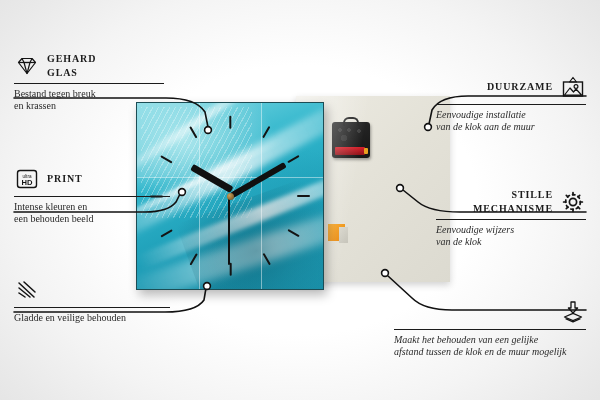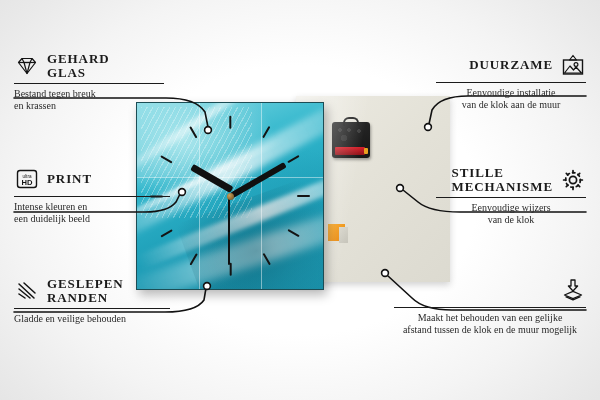--- a/index.html
+++ b/index.html
@@ -94,32 +94,32 @@
   #reflect .pane{position:absolute;background:rgba(255,255,255,.12);}
   
   .marker{position:absolute;background:#141414;border-radius:1px;}
   
   .hand{position:absolute;left:93px;top:93px;transform-origin:0 0;background:#101010;border-radius:2px;}
   #hubcap{position:absolute;left:93px;top:93px;width:7px;height:7px;margin:-3.5px 0 0 -3.5px;border-radius:50%;
     background:radial-gradient(circle at 35% 35%,#c9a05a,#6b4a18);}
   
   .callout{position:absolute;}
   .head{display:flex;align-items:center;gap:7px;}
-  .head.right{justify-content:flex-end;}
+  .head.right{justify-content:flex-end;margin-top:22px;}
   .ttl{
     font-family:"Liberation Serif", serif;
-    font-weight:bold;font-size:13px;letter-spacing:.9px;
+    font-weight:bold;font-size:10px;letter-spacing:.9px;
     color:#1b1b1b;line-height:13.5px;text-transform:uppercase;
   }
   .rule{height:1px;background:#1b1b1b;margin:4px 0 4px 0;}
   .desc{
     font-family:"Liberation Serif", serif;
     font-size:10px;line-height:11.6px;color:#2a2a2a;
   }
-  .desc.right{text-align:center;}
+  .desc.right{text-align:left;font-style:italic;}
   .ico{flex:0 0 auto;width:26px;height:26px;display:block;text-align:right;}
   svg{display:block;overflow:visible;}
   #wires{position:absolute;left:0;top:0;width:600px;height:400px;pointer-events:none;}
 </style>
 </head>
 <body>
 
 <div id="stage">
 
   <div id="product">
@@ -222,39 +222,35 @@
           <text x="13" y="12" text-anchor="middle" font-family="Liberation Sans, sans-serif" font-size="4.6" fill="#141414">ultra</text>
           <text x="13" y="19" text-anchor="middle" font-family="Liberation Sans, sans-serif" font-size="7.6" font-weight="bold" fill="#141414">HD</text>
         </svg>
       </span>
       <span>
         <div class="ttl">PRINT</div>
       </span>
     </div>
     <div class="rule"></div>
     <div class="desc">Intense kleuren en</div>
-    <div class="desc">een duidelijk beeld</div>
+    <div class="desc">een behouden beeld</div>
   </div>
 
   <div class="callout" style="left:14px;top:277px;width:156px;">
     <div class="head">
       <span class="ico">
         <svg viewBox="0 0 26 26" width="26" height="26">
           <g stroke="#141414" stroke-width="1.5" stroke-linecap="round">
             <path d="M5,6 L20,20"></path>
               <path d="M5,11 L16,20"></path>
               <path d="M5,16 L11,20"></path>
             <path d="M10,5 L21,15"></path>
           </g>
         </svg>
       </span>
-      <span>
-        <div class="ttl">GESLEPEN</div>
-        <div class="ttl">RANDEN</div>
-      </span>
     </div>
     <div class="rule"></div>
     <div class="desc">Gladde en veilige behouden</div>
   </div>
 
   <div class="callout" style="left:436px;top:52px;width:150px;">
     <div class="head right">
       <span style="text-align:right;">
         <div class="ttl">DUURZAME</div>
       </span>
@@ -267,21 +263,21 @@
         </svg>
       </span>
     </div>
     <div class="rule"></div>
     <div class="desc right">Eenvoudige installatie</div>
     <div class="desc right">van de klok aan de muur</div>
   </div>
 
   <div class="callout" style="left:436px;top:166px;width:150px;">
     <div class="head right">
-      <span style="">
+      <span style="text-align:right;">
         <div class="ttl">STILLE</div>
         <div class="ttl">MECHANISME</div>
       </span>
       <span class="ico">
         <svg viewBox="0 0 26 26" width="26" height="26">
           <g fill="none" stroke="#141414" stroke-width="1.7" stroke-linecap="round">
             <circle cx="13" cy="13" r="3.6"></circle>
             <path d="M13,3.6 v2.4 M13,20 v2.4 M3.6,13 h2.4 M20,13 h2.4
                      M6.3,6.3 l1.7,1.7 M18,18 l1.7,1.7 M19.7,6.3 l-1.7,1.7 M8,18 l-1.7,1.7"></path>
             <circle cx="13" cy="13" r="7.4" stroke-dasharray="2.4 3.3"></circle>

